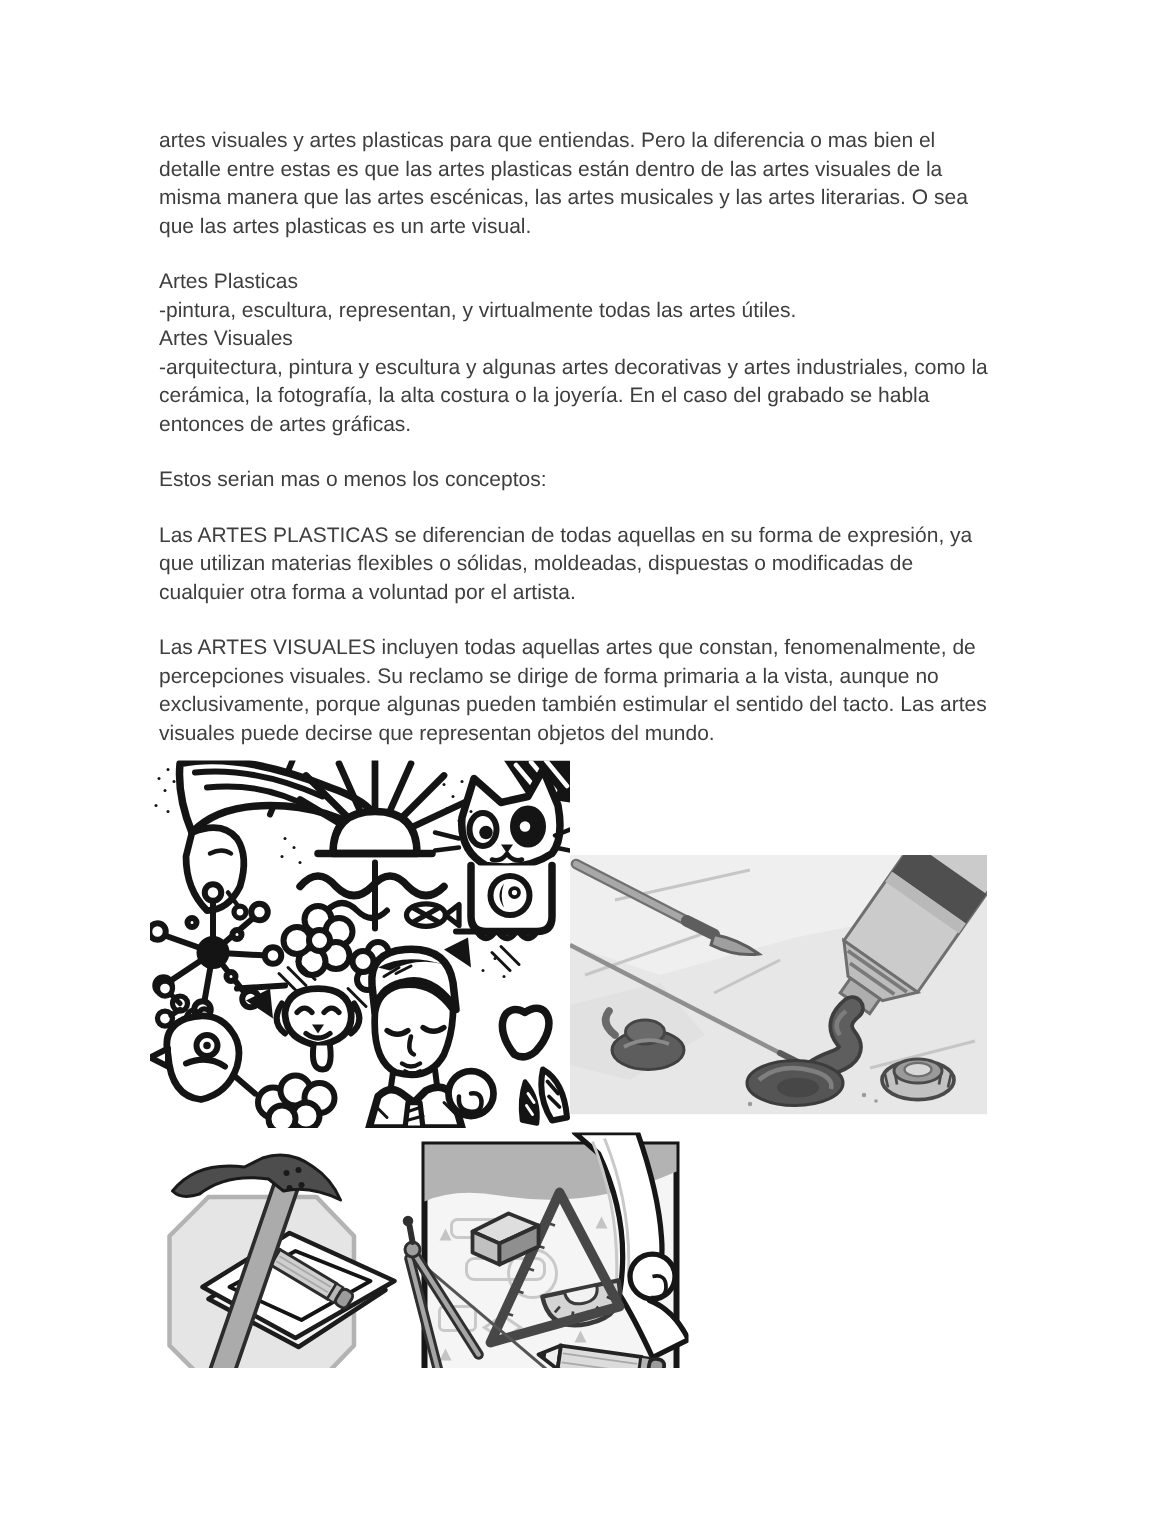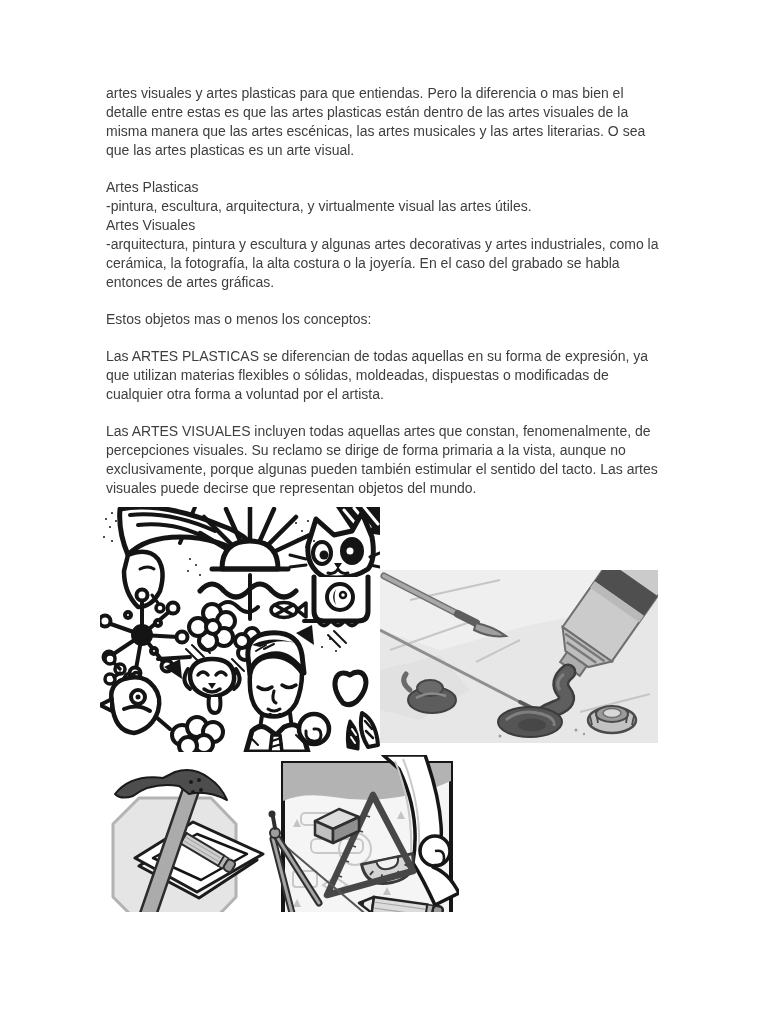--- a/index.html
+++ b/index.html
@@ -17,25 +17,25 @@
 </style>
 </head>
 <body>
 
 <div class="page">
 
   <main class="textcol">
     <p><span>artes visuales y artes plasticas para que entiendas. Pero la diferencia o mas bien el detalle entre estas es que las artes plasticas están dentro de las artes visuales de la misma manera que las artes escénicas, las artes musicales y las artes literarias. O sea que las artes plasticas es un arte visual.</span></p>
     <p>
       <span>Artes Plasticas</span><br>
-      <span>-pintura, escultura, arquitectura, y virtualmente visual las artes útiles.</span><br>
+      <span>-pintura, escultura, representan, y virtualmente todas las artes útiles.</span><br>
       <span>Artes Visuales</span><br>
       <span>-arquitectura, pintura y escultura y algunas artes decorativas y artes industriales, como la cerámica, la fotografía, la alta costura o la joyería. En el caso del grabado se habla entonces de artes gráficas.</span>
     </p>
-    <p><span>Estos objetos mas o menos los conceptos:</span></p>
+    <p><span>Estos serian mas o menos los conceptos:</span></p>
     <p><span>Las ARTES PLASTICAS se diferencian de todas aquellas en su forma de expresión, ya que utilizan materias flexibles o sólidas, moldeadas, dispuestas o modificadas de cualquier otra forma a voluntad por el artista.</span></p>
     <p><span>Las ARTES VISUALES incluyen todas aquellas artes que constan, fenomenalmente, de percepciones visuales. Su reclamo se dirige de forma primaria a la vista, aunque no exclusivamente, porque algunas pueden también estimular el sentido del tacto. Las artes visuales puede decirse que representan objetos del mundo.</span></p>
   </main>
 
   <figure class="fig fig-doodle">
     <svg viewBox="0 0 280 245" aria-hidden="true">
       <rect width="280" height="245" fill="#ffffff"></rect>
       <g stroke="#141414" stroke-linecap="round" stroke-linejoin="round" fill="none">
 
         <line x1="95" y1="0" x2="80" y2="36" stroke-width="4"></line>

